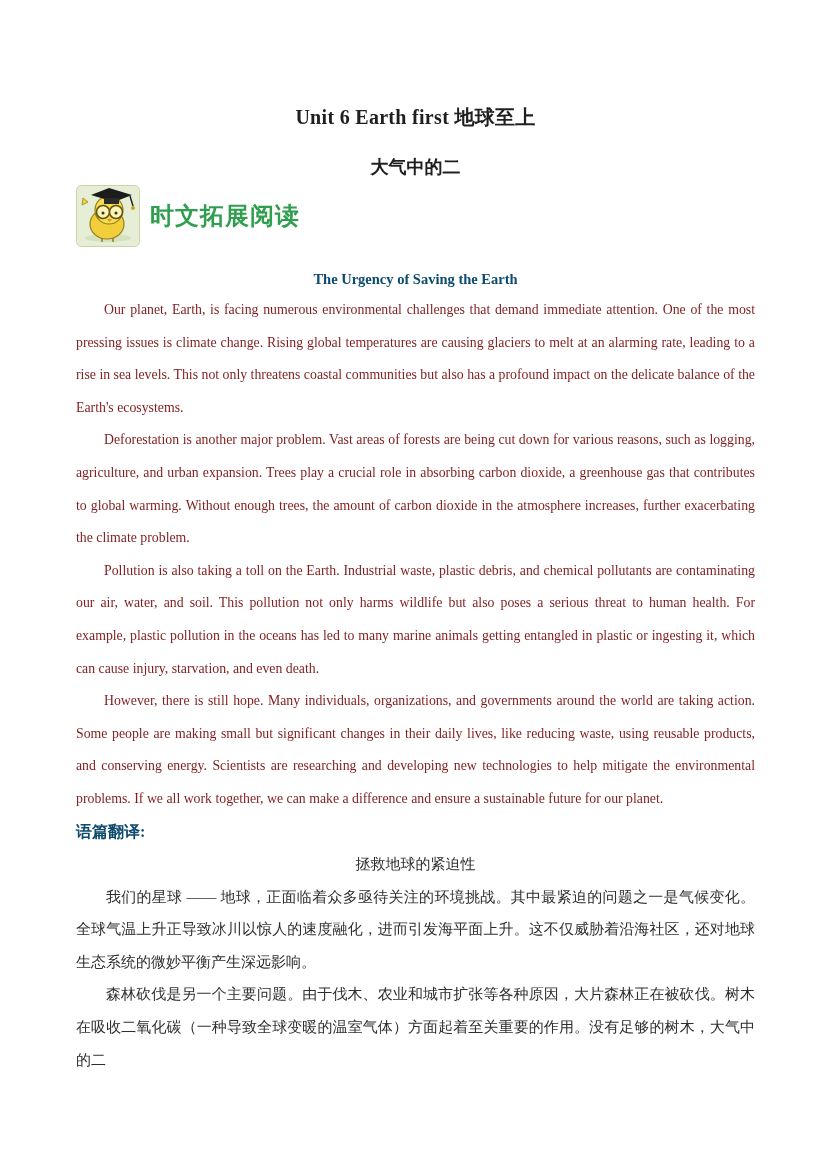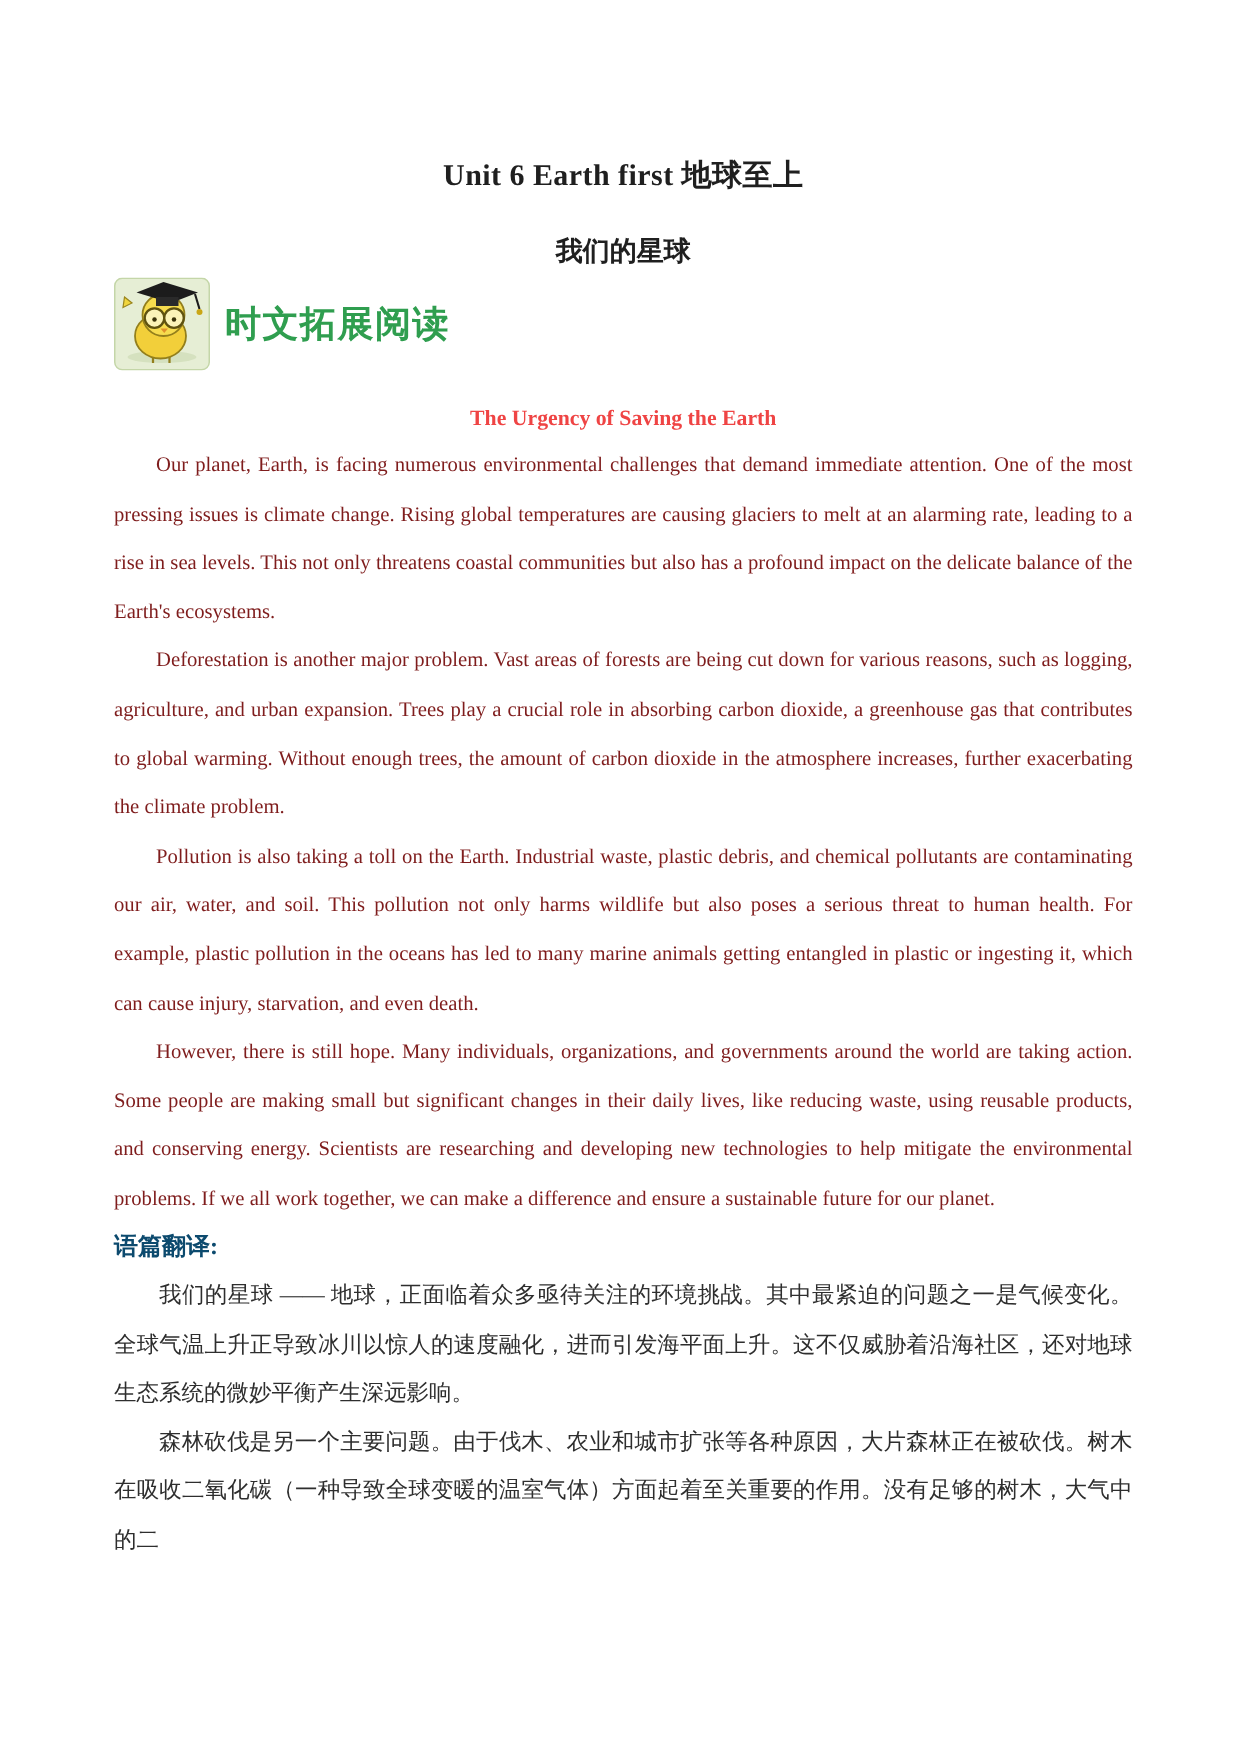--- a/index.html
+++ b/index.html
@@ -57,21 +57,21 @@
     font-weight: bold;
     font-size: 24px;
     letter-spacing: 1px;
   }
   .article-title {
     margin: 23px 0 0 0;
     font-weight: bold;
     font-size: 14.5px;
     line-height: 16px;
     text-align: center;
-    color: #ef4444;
+    color: #0c4a6e;
   }
   .en-paragraph {
     margin: 0;
     font-size: 13.8px;
     line-height: 32.6px;
     text-align: justify;
     text-indent: 28px;
     color: #7f1d1d;
   }
   .en-paragraph.first {
@@ -98,21 +98,21 @@
     color: #2e2e2e;
   }
 </style>
 </head>
 <body>
 
 <div class="page">
 
   <h1 class="unit-title">Unit 6 Earth first 地球至上</h1>
 
-  <h2 class="section-subtitle">我们的星球</h2>
+  <h2 class="section-subtitle">大气中的二</h2>
 
   <div class="banner">
     <span class="banner-icon">
       <svg viewBox="0 0 64 62" width="64" height="62" xmlns="http://www.w3.org/2000/svg">
         <rect x="0.5" y="0.5" width="63" height="61" rx="5" fill="#e6eed5" stroke="#c4d6a8"></rect>
         <ellipse cx="32" cy="53" rx="23" ry="4" fill="#d5e1bf"></ellipse>
         <polygon points="7,13 12,17 6,20" fill="#f0d53e" stroke="#9a851d" stroke-width="0.8"></polygon>
         <ellipse cx="31" cy="39" rx="17" ry="15" fill="#f2cf3a" stroke="#937f1c" stroke-width="1.2"></ellipse>
         <circle cx="33" cy="25" r="14" fill="#f6dc4e" stroke="#937f1c" stroke-width="1.2"></circle>
         <polygon points="33,3 56,10 38,17 15,10" fill="#1c1c1c"></polygon>
@@ -133,16 +133,17 @@
   </div>
 
   <h3 class="article-title">The Urgency of Saving the Earth</h3>
 
   <p class="en-paragraph first">Our planet, Earth, is facing numerous environmental challenges that demand immediate attention. One of the most pressing issues is climate change. Rising global temperatures are causing glaciers to melt at an alarming rate, leading to a rise in sea levels. This not only threatens coastal communities but also has a profound impact on the delicate balance of the Earth's ecosystems.</p>
   <p class="en-paragraph">Deforestation is another major problem. Vast areas of forests are being cut down for various reasons, such as logging, agriculture, and urban expansion. Trees play a crucial role in absorbing carbon dioxide, a greenhouse gas that contributes to global warming. Without enough trees, the amount of carbon dioxide in the atmosphere increases, further exacerbating the climate problem.</p>
   <p class="en-paragraph">Pollution is also taking a toll on the Earth. Industrial waste, plastic debris, and chemical pollutants are contaminating our air, water, and soil. This pollution not only harms wildlife but also poses a serious threat to human health. For example, plastic pollution in the oceans has led to many marine animals getting entangled in plastic or ingesting it, which can cause injury, starvation, and even death.</p>
   <p class="en-paragraph">However, there is still hope. Many individuals, organizations, and governments around the world are taking action. Some people are making small but significant changes in their daily lives, like reducing waste, using reusable products, and conserving energy. Scientists are researching and developing new technologies to help mitigate the environmental problems. If we all work together, we can make a difference and ensure a sustainable future for our planet.</p>
 
   <div class="zh-label">语篇翻译:</div>
+  <div class="zh-title">拯救地球的紧迫性</div>
   <p class="zh-paragraph">我们的星球 —— 地球，正面临着众多亟待关注的环境挑战。其中最紧迫的问题之一是气候变化。全球气温上升正导致冰川以惊人的速度融化，进而引发海平面上升。这不仅威胁着沿海社区，还对地球生态系统的微妙平衡产生深远影响。</p>
   <p class="zh-paragraph">森林砍伐是另一个主要问题。由于伐木、农业和城市扩张等各种原因，大片森林正在被砍伐。树木在吸收二氧化碳（一种导致全球变暖的温室气体）方面起着至关重要的作用。没有足够的树木，大气中的二</p>
 
 </div>
 
 </body></html>

